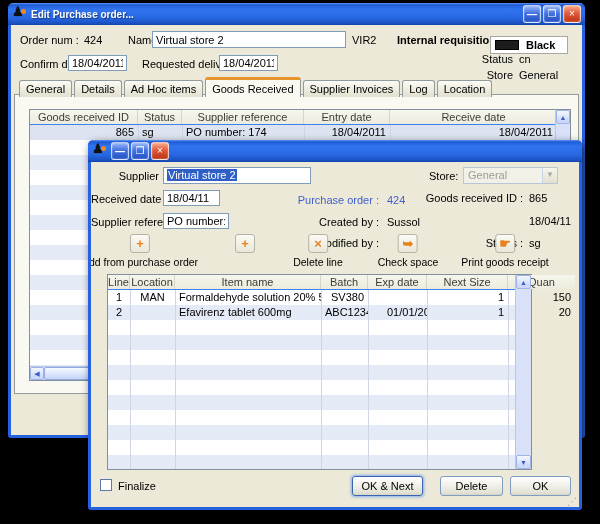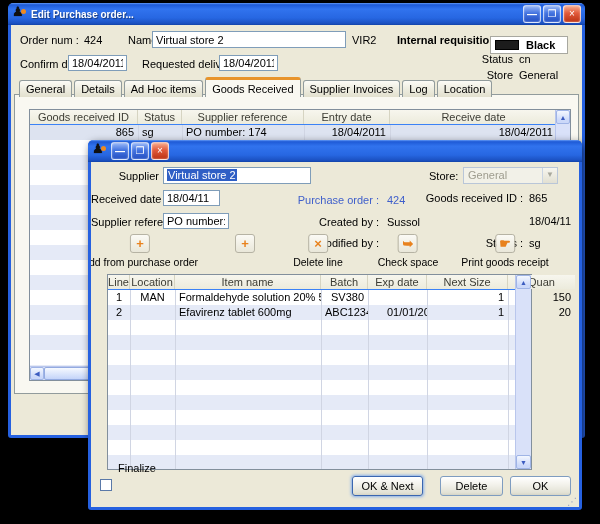--- a/index.html
+++ b/index.html
@@ -282,21 +282,21 @@
           <span class="vline" style="left:319px;"></span>
           <span class="vline" style="left:400px;"></span>
         </div>
         <div class="sbv" style="width:16px;">
           <span class="sbtn" style="left:0;top:0;right:0;height:14px;font-size:7px;line-height:13px;">▲</span>
           <span class="sbtn" style="left:0;bottom:0;right:0;height:14px;font-size:7px;line-height:13px;">▼</span>
         </div>
       </div>
 
       <span class="cbx" style="left:9px;top:317px;"></span>
-      <span class="lbl" style="left:27px;top:300px;">Finalize</span>
+      <span class="lbl" style="left:27px;top:318px;">Finalize</span>
       <button class="xpbtn focus" style="left:261px;top:314px;width:71px;">OK &amp; Next</button>
       <button class="xpbtn" style="left:349px;top:314px;width:63px;">Delete</button>
       <button class="xpbtn" style="left:419px;top:314px;width:61px;">OK</button>
       <span class="grip">⋰</span>
     </div>
   </div>
 
 </div>
 
 </body></html>

